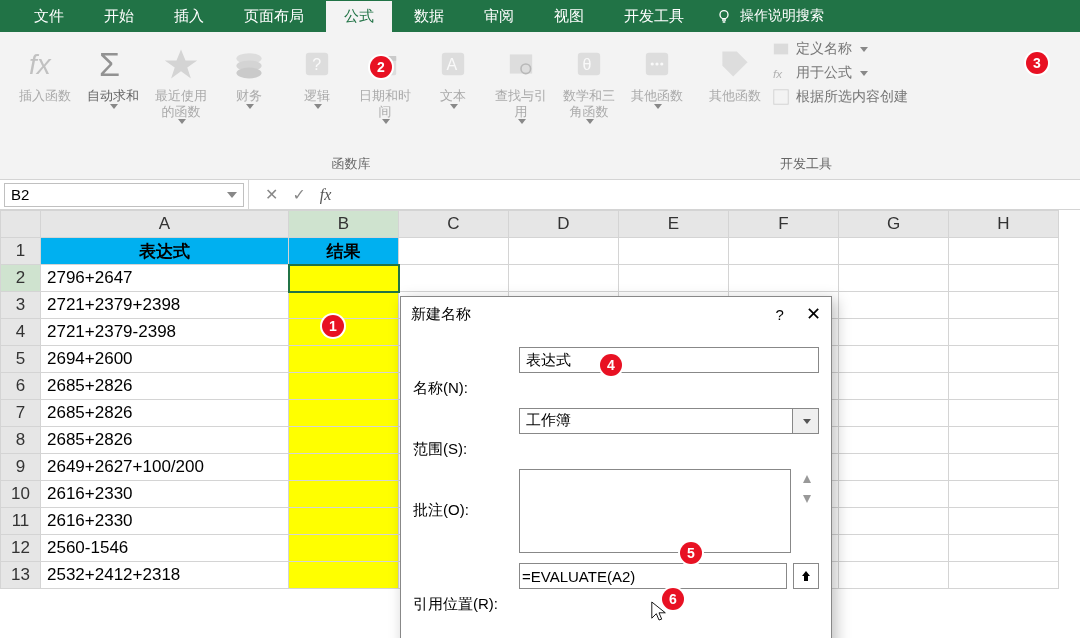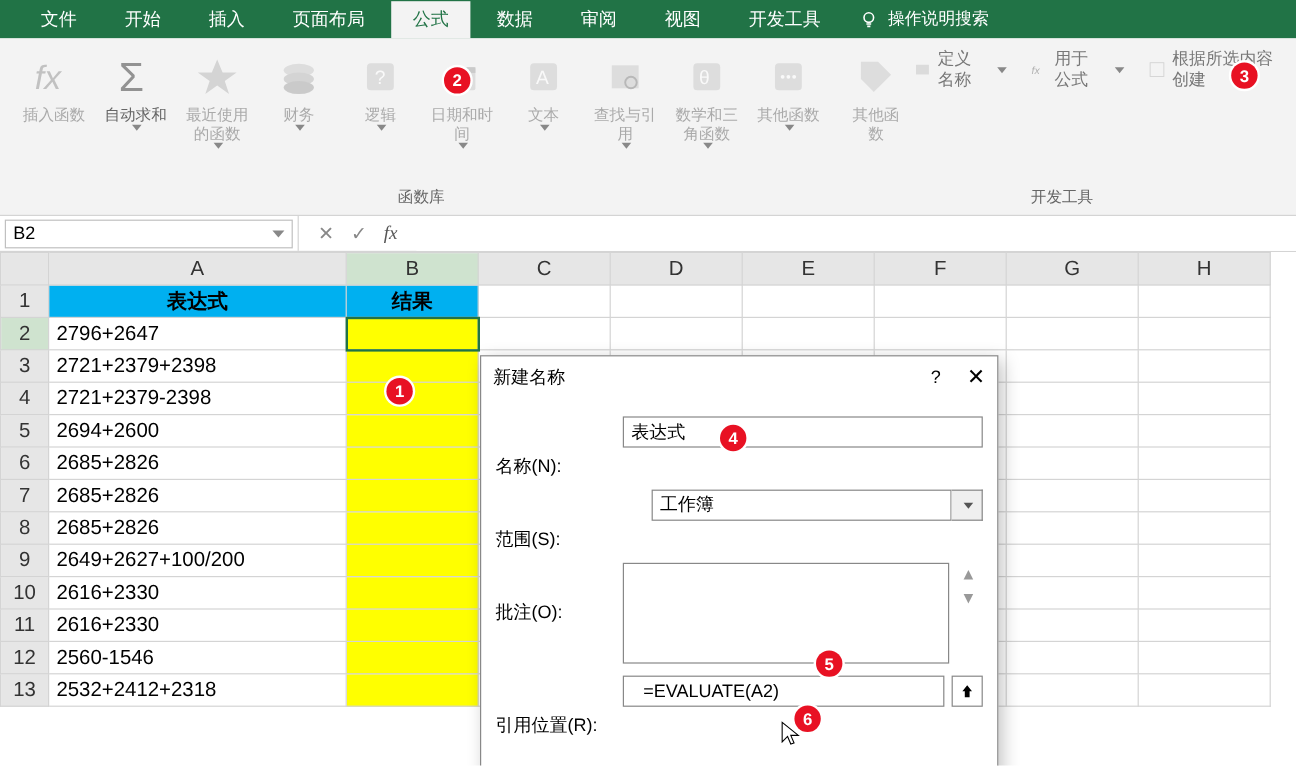--- a/index.html
+++ b/index.html
@@ -60,21 +60,21 @@
   .group-content { flex: 1; display: flex; align-items: flex-start; gap: 6px; }
   .group-label { color: #666; font-size: 13px; padding: 2px 0 4px; }
   .big-btn {
     display: flex; flex-direction: column; align-items: center;
     width: 62px; padding: 4px 2px; color: #666; font-size: 13px;
     text-align: center; line-height: 1.2; cursor: pointer;
   }
   .big-btn.disabled { color: #aaa; }
   .big-btn .icon-slot { width: 40px; height: 40px; display:flex;align-items:center;justify-content:center; margin-bottom: 4px; }
   .big-btn .icon-slot svg { opacity: 0.55; }
-  .names-list { display:flex; flex-direction:row; gap:20px; }
+  .names-list { display:flex; flex-direction:column; gap:6px; }
   .name-item { display:flex; align-items:center; gap:6px; color:#777; font-size:14px; }
   .name-item svg { opacity:0.6; }
   
   .formula-row {
     display:flex; align-items:center; height:30px; border-bottom:1px solid #d4d4d4;
     background:#fff;
   }
   .name-box { width:240px; border:1px solid #c0c0c0; margin:3px 4px; height:24px; padding:2px 6px; font-size:15px; display:flex; align-items:center; justify-content:space-between;}
   .name-box-drop { width:0;height:0;border-left:5px solid transparent;border-right:5px solid transparent;border-top:6px solid #888; }
   .fx-controls { display:flex; align-items:center; gap:14px; padding:0 16px; color:#888; border-left:1px solid #d4d4d4; height:100%; }
@@ -103,26 +103,26 @@
     position:absolute; left:400px; top:296px; width:432px;
     background:#fff; border:1px solid #888; box-shadow:4px 4px 14px rgba(0,0,0,0.25);
     font-size:15px;
   }
   .dlg-title { display:flex; align-items:center; justify-content:space-between; padding:6px 10px; }
   .dlg-title-right { display:flex; gap:22px; align-items:center; }
   .dlg-body { padding:6px 12px 12px 12px; }
   .dlg-row { display:flex; align-items:flex-start; margin:10px 0; gap:10px; }
   .dlg-label { width:96px; padding-top:3px;margin-top:29px; }
   .dlg-input { flex:1; height:26px; border:1px solid #888; padding:2px 6px; font-size:15px; }
-  .dlg-select { flex:1; display:flex;margin-left:24px; }
+  .dlg-select { flex:1; display:flex; }
   .dlg-select-box { flex:1; height:26px; border:1px solid #888; padding:2px 6px; }
   .dlg-select-btn { width:26px; height:26px; border:1px solid #888; border-left:none; display:flex;align-items:center;justify-content:center; background:#efefef; }
   .dlg-textarea { flex:1; height:84px; border:1px solid #888; resize:none; }
   .dlg-ref { display:flex; flex:1; }
-  .dlg-ref-input { flex:1; height:26px; border:1px solid #888; padding:2px 16px; font-size:15px; }
+  .dlg-ref-input { flex:1; height:26px; border:1px solid #888; padding:2px 2px; font-size:15px; }
   .dlg-ref-btn { width:26px; height:26px; border:1px solid #888; margin-left:6px; display:flex;align-items:center;justify-content:center; }
   .dlg-buttons { display:flex; justify-content:flex-end; gap:20px; padding:6px 10px 10px; }
   .dlg-btn { width:90px; height:30px; border:1px solid #888; background:#efefef; cursor:pointer; font-size:20px; }
   .dlg-btn.primary { background:#e2eef6; border-color:#436b9c; }
   
   .badge {
     position:absolute; width:22px; height:22px; border-radius:50%;
     background:#e81123; color:#fff; font-weight:bold; font-size:14px;
     display:flex; align-items:center; justify-content:center;
     box-shadow:0 0 0 2px #fff;

